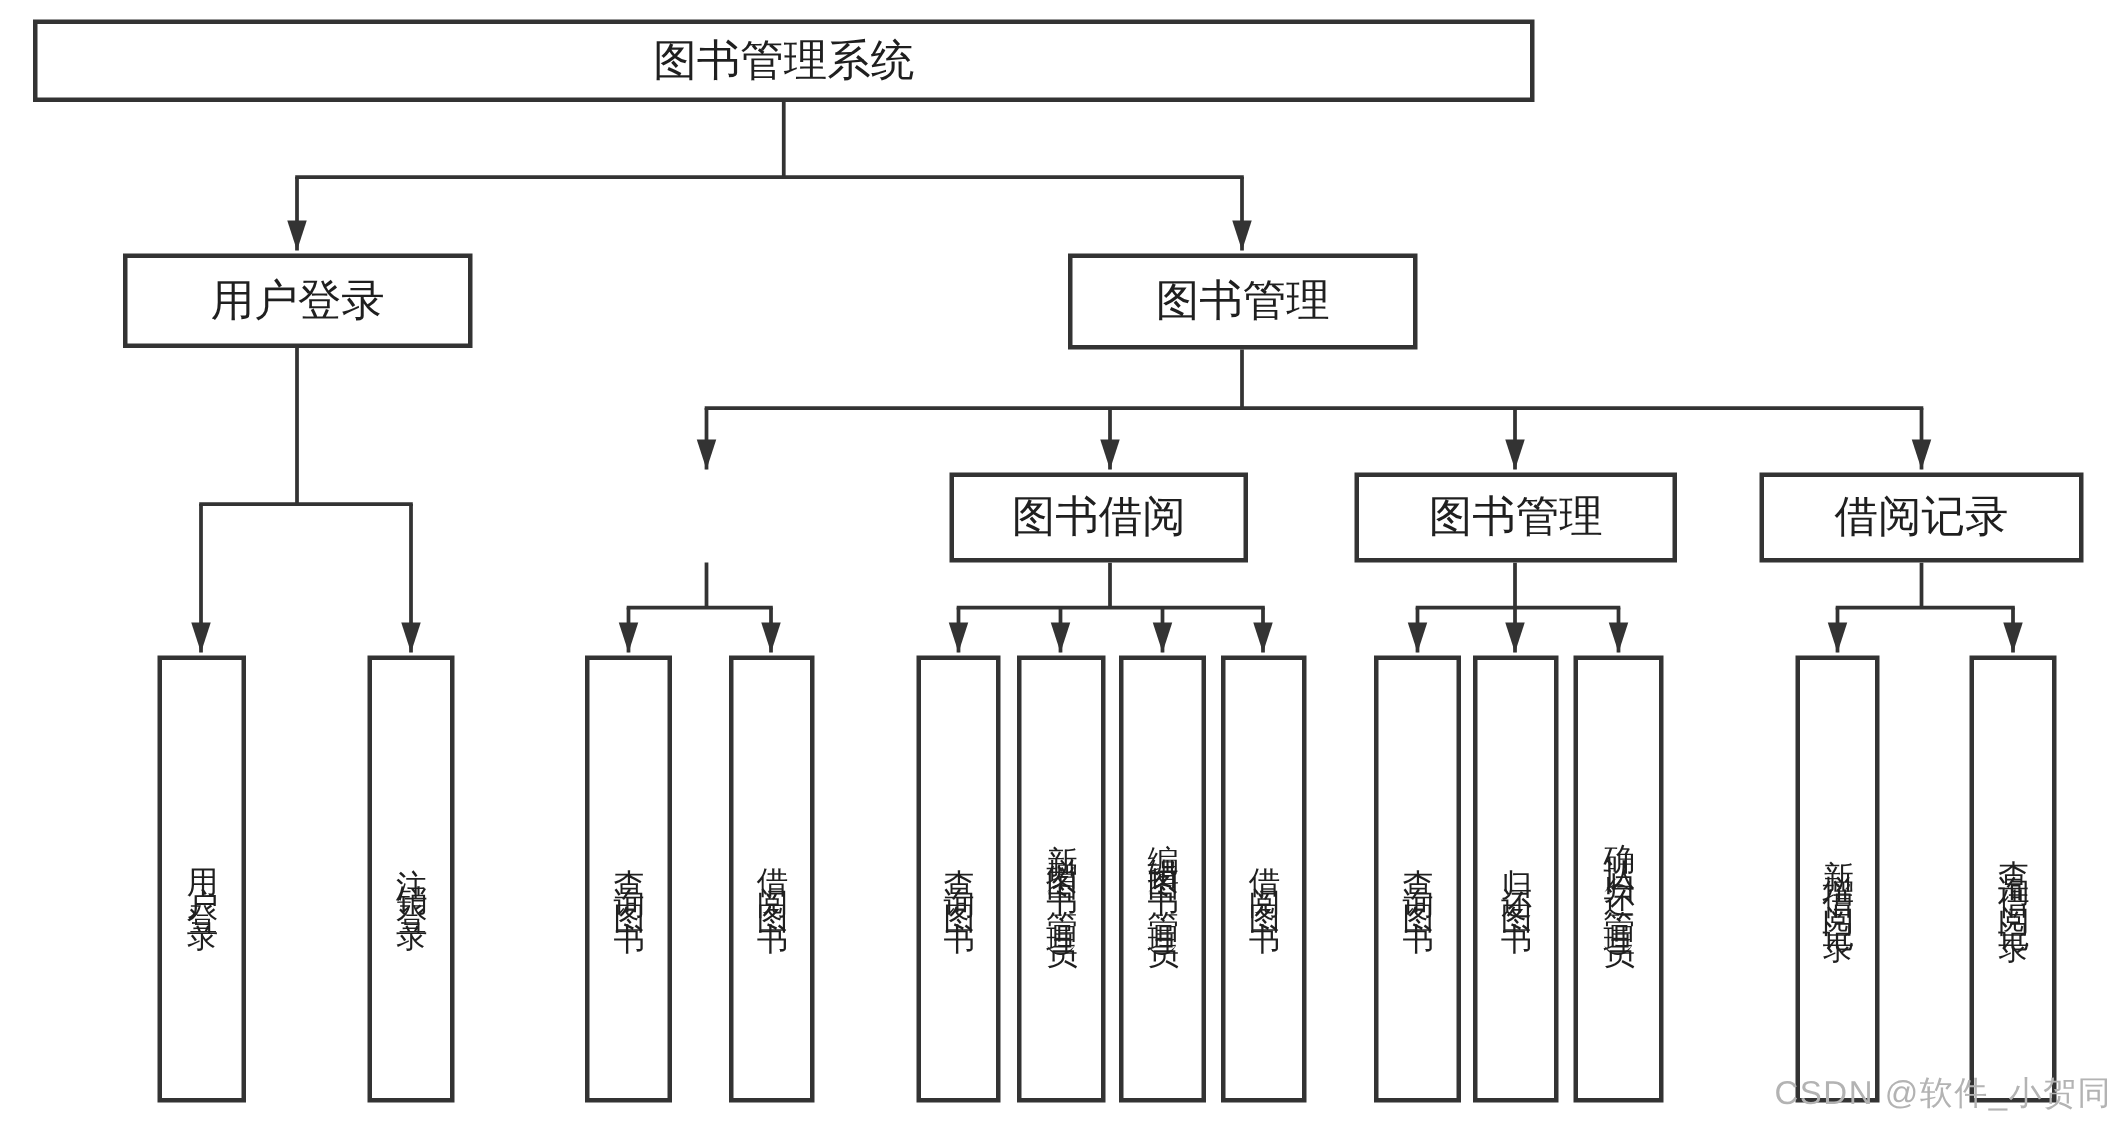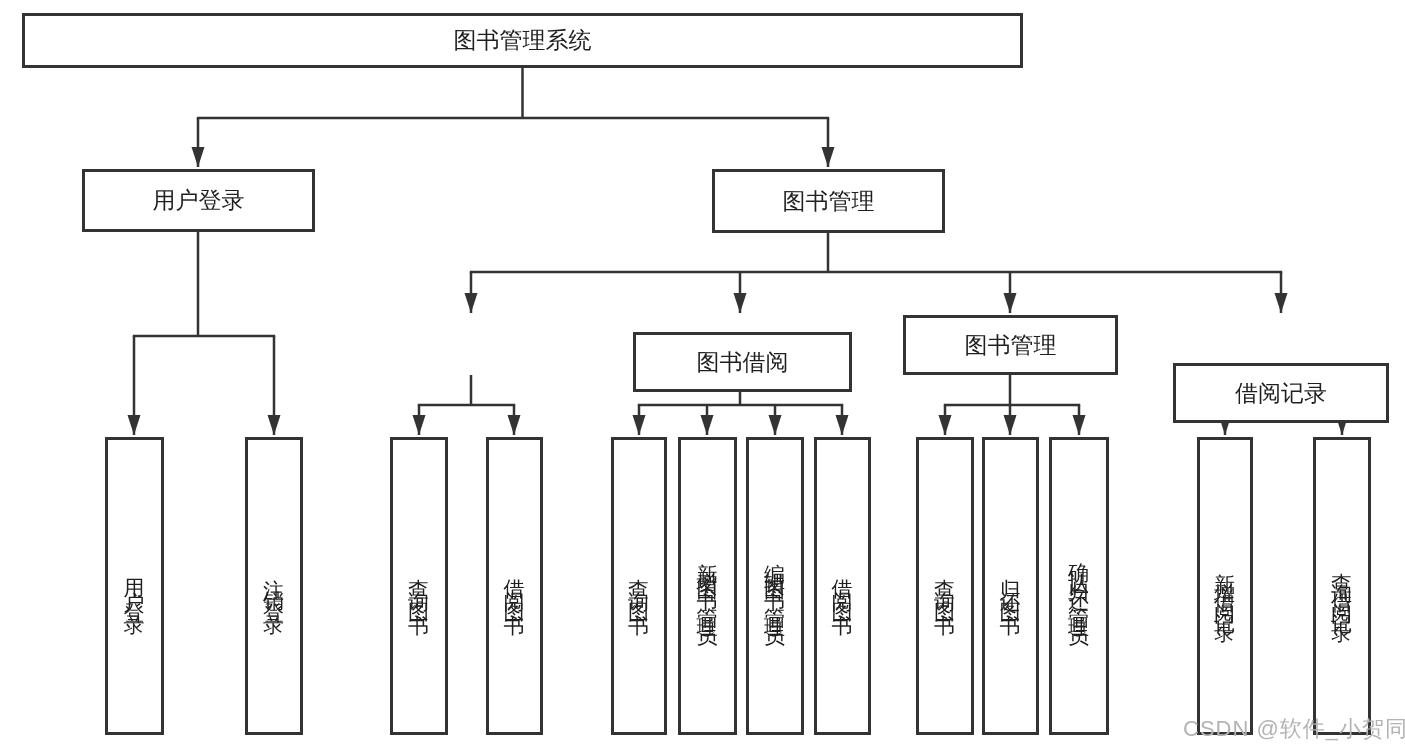--- a/index.html
+++ b/index.html
@@ -3,21 +3,21 @@
 <meta charset="utf-8">
 <style>
   html,body{margin:0;padding:0;background:#ffffff;}
   .canvas{
     position:relative;width:1405px;height:747px;background:#ffffff;
     font-family:"Liberation Sans",sans-serif;color:#1f1f1f;overflow:hidden;
   }
   .box{
     position:absolute;box-sizing:border-box;border:3px solid #333333;background:#ffffff;
     display:flex;align-items:center;justify-content:center;
-    font-size:23px;color:#1f1f1f;white-space:nowrap;
+    font-size:29px;color:#1f1f1f;white-space:nowrap;
   }
   .vbox{
     writing-mode:vertical-rl;text-orientation:mixed;
     font-size:21px;line-height:1;white-space:normal;
   }
   .sp12{letter-spacing:12px;}
   .sp10{letter-spacing:10px;}
   .sp9{letter-spacing:9px;}
   .connectors{position:absolute;left:0;top:0;pointer-events:none;}
   .watermark{
@@ -78,23 +78,23 @@
       <path d="M1225 405 L1225 435" marker-end="url(#arw)"></path>
       <path d="M1342 405 L1342 435" marker-end="url(#arw)"></path>
     </g>
   </svg>
 
   <div class="box" style="left:22px;top:13px;width:1001px;height:55px;">图书管理系统</div>
 
   <div class="box" style="left:82px;top:169px;width:233px;height:63px;">用户登录</div>
   <div class="box" style="left:712px;top:169px;width:233px;height:64px;">图书管理</div>
 
-  <div class="box" style="left:633px;top:332px;width:219px;height:60px;">图书借阅</div>
+  <div class="box" style="left:633px;top:315px;width:199px;height:60px;">图书借阅</div>
   <div class="box" style="left:903px;top:315px;width:215px;height:60px;">图书管理</div>
-  <div class="box" style="left:1173px;top:315px;width:216px;height:60px;margin-top:48px;">借阅记录</div>
+  <div class="box" style="left:1173px;top:315px;width:216px;height:60px;">借阅记录</div>
 
   <div class="box vbox sp12" style="left:105px;top:437px;width:59px;height:298px;">用户登录</div>
   <div class="box vbox sp12" style="left:245px;top:437px;width:58px;height:298px;">注销登录</div>
 
   <div class="box vbox sp12" style="left:390px;top:437px;width:58px;height:298px;">查询图书</div>
   <div class="box vbox sp12" style="left:486px;top:437px;width:57px;height:298px;">借阅图书</div>
 
   <div class="box vbox sp12" style="left:611px;top:437px;width:56px;height:298px;">查询图书</div>
   <div class="box vbox sp9" style="left:678px;top:437px;width:59px;height:298px;">新增图书（管理员）</div>
   <div class="box vbox sp9" style="left:746px;top:437px;width:58px;height:298px;">编辑图书（管理员）</div>

